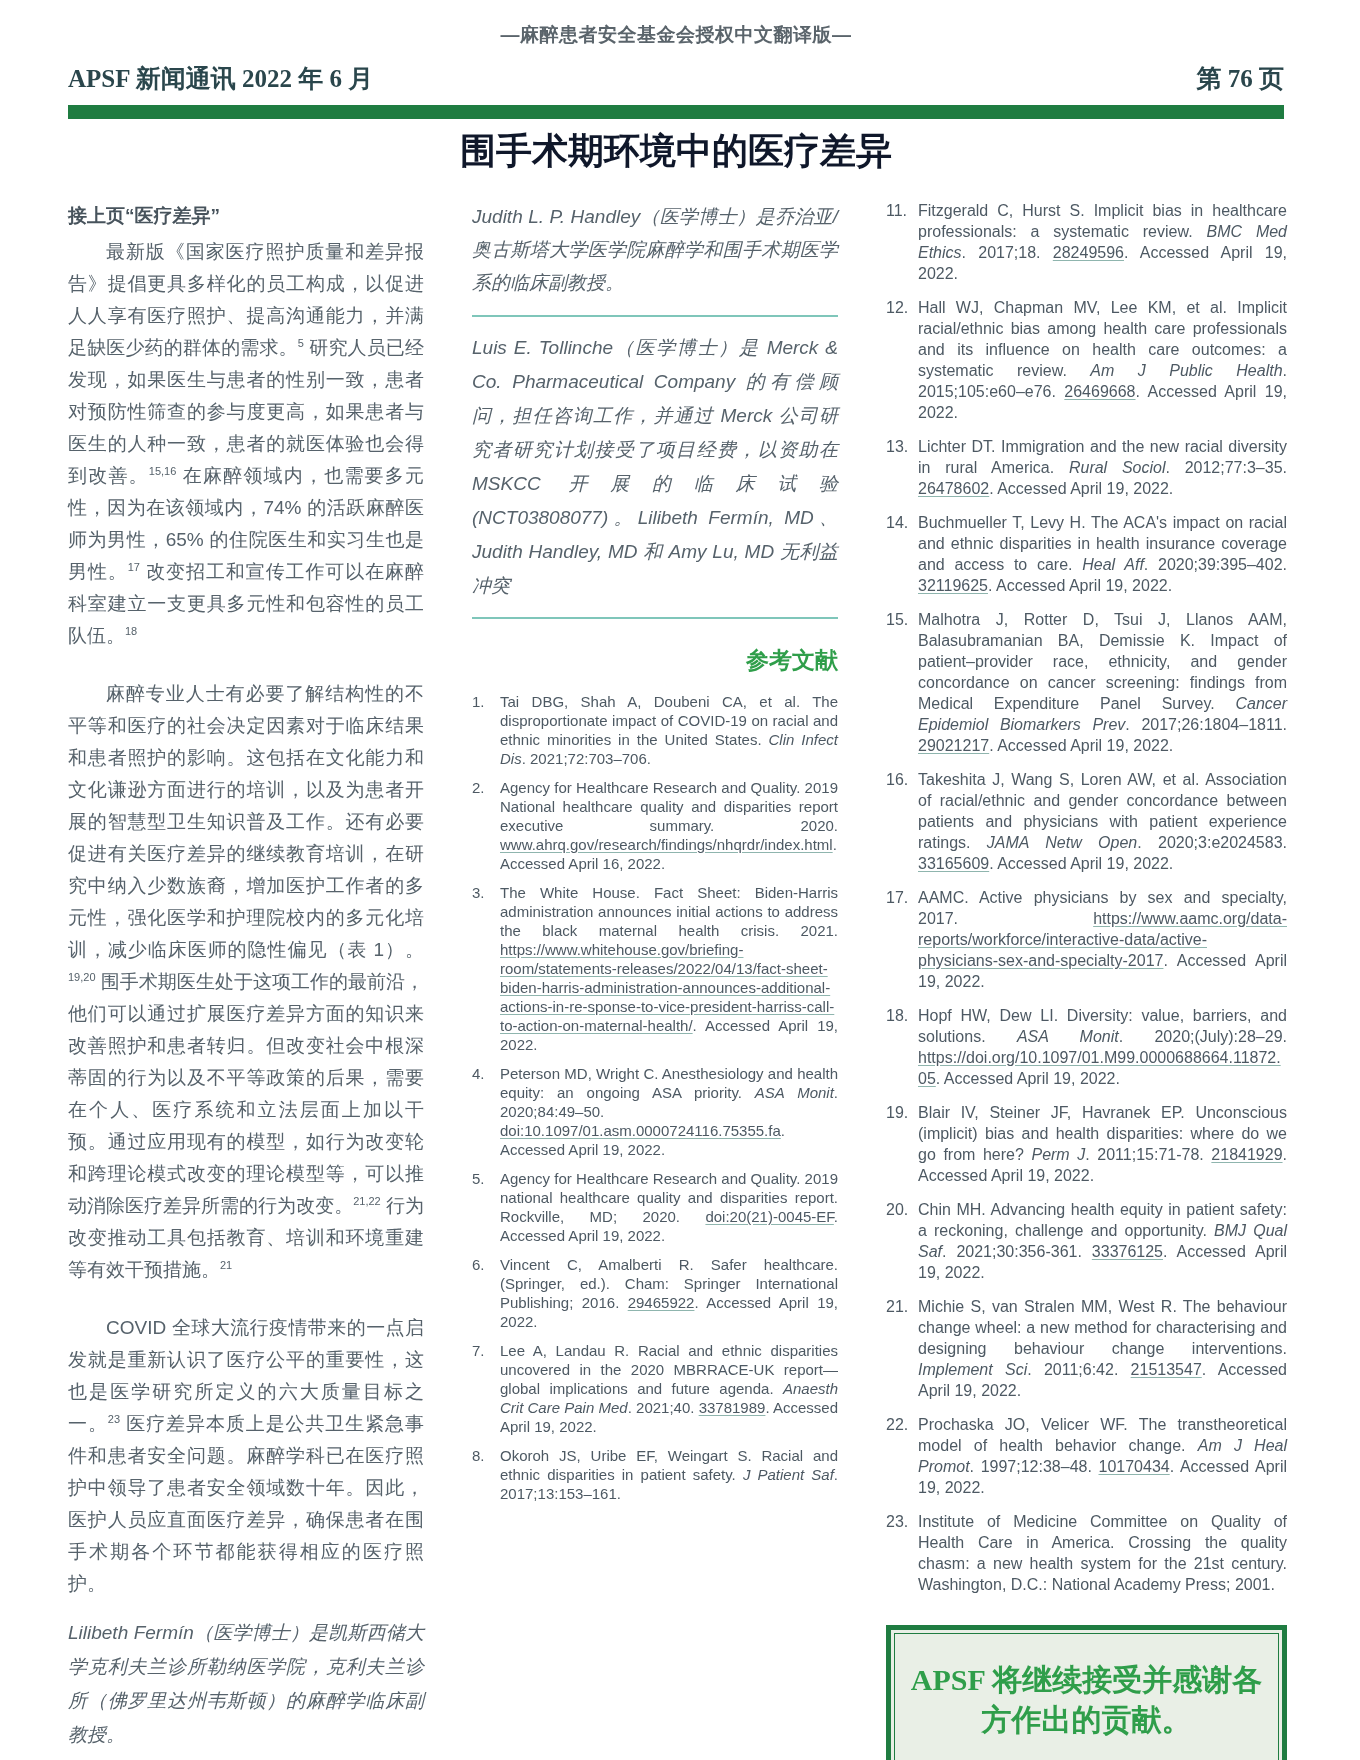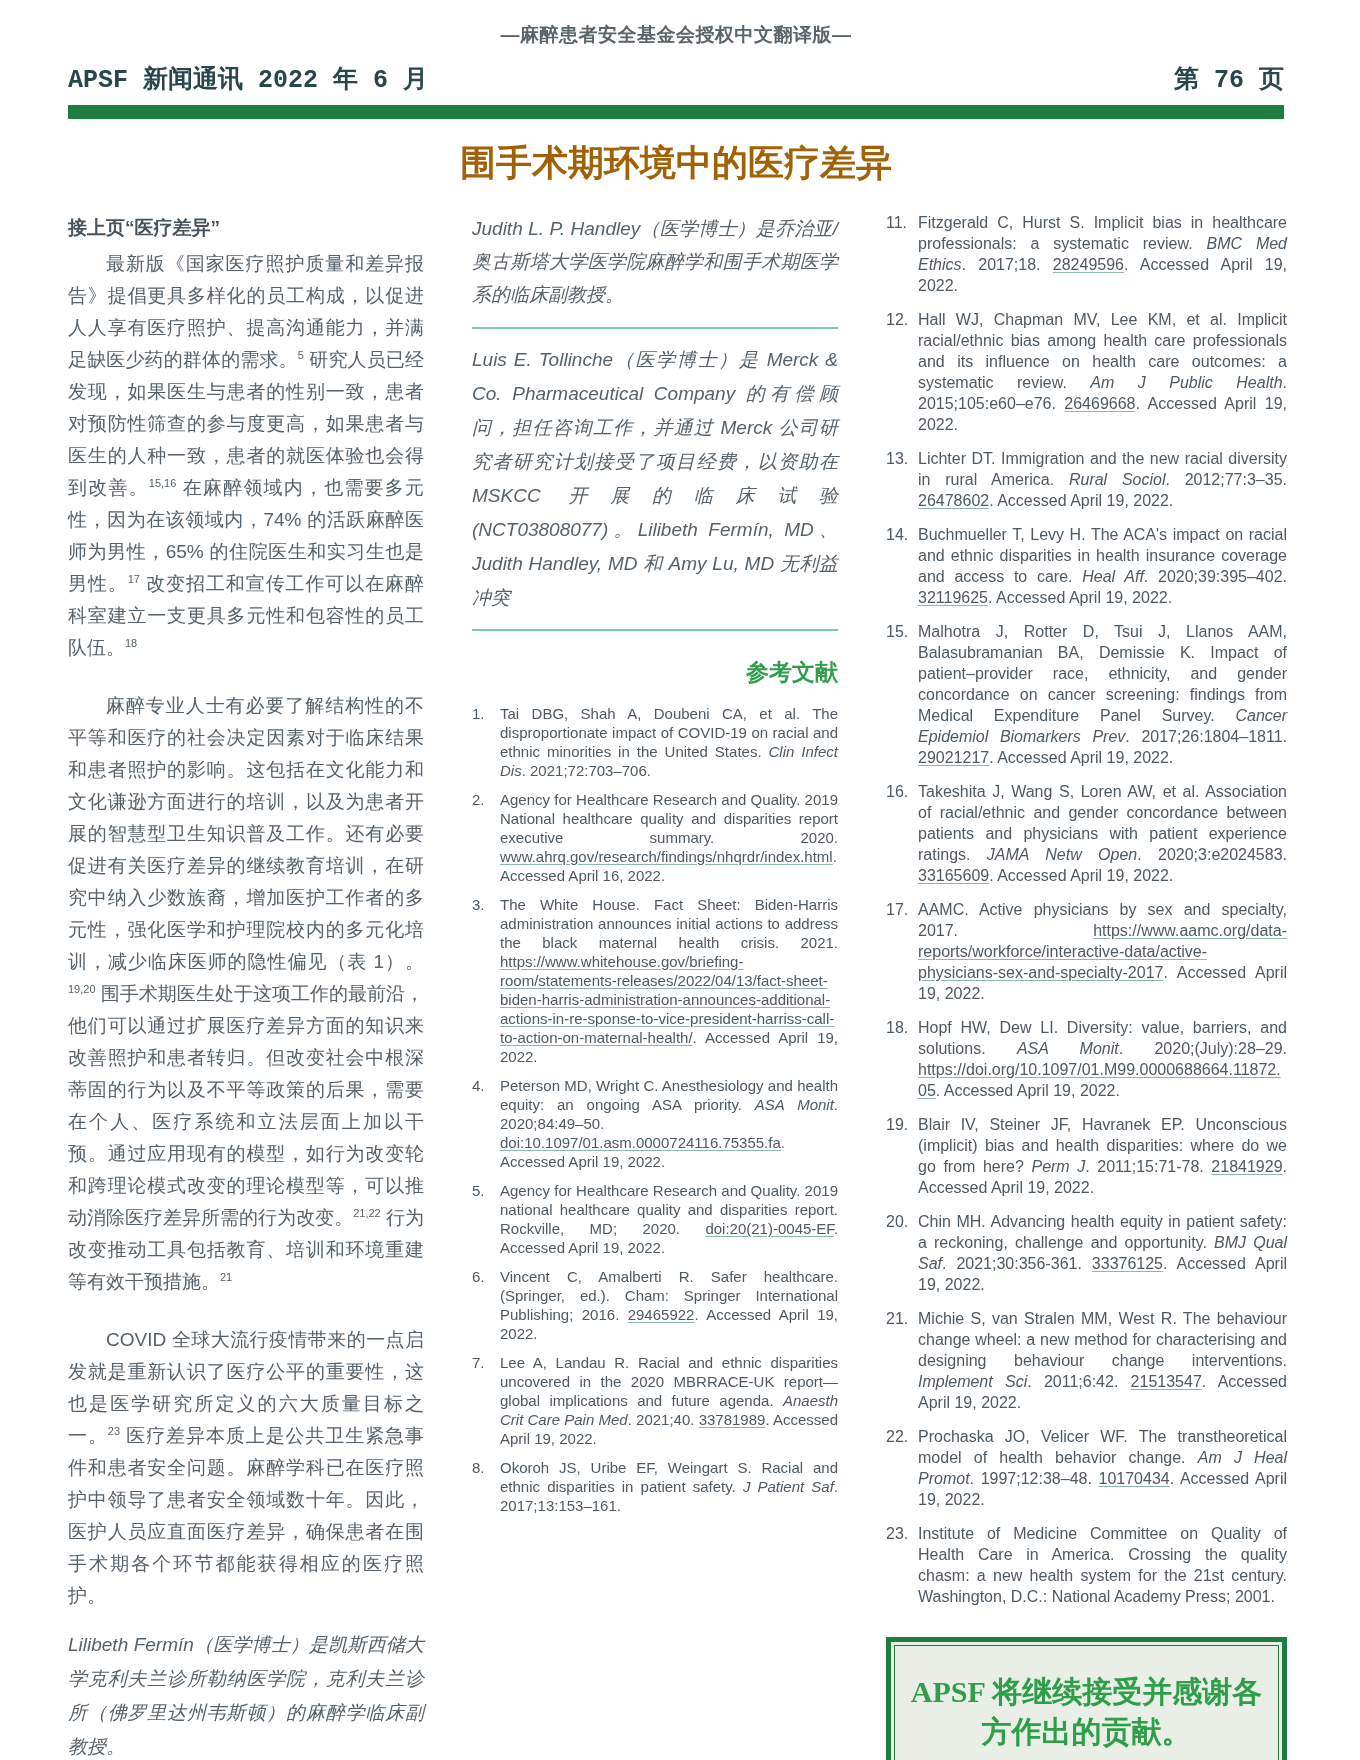--- a/index.html
+++ b/index.html
@@ -2,24 +2,24 @@
 <html><head>
 <meta charset="utf-8">
 <style>
   html,body{margin:0;padding:0;background:#ffffff;}
   #page{position:relative;width:1352px;height:1760px;background:#ffffff;overflow:hidden;
         font-family:"Liberation Sans", sans-serif;color:#56626b;}
 
   
   .tagline{padding-top:22px;text-align:center;font-size:19px;font-weight:600;color:#5a646b;letter-spacing:.5px;}
   .masthead{display:flex;justify-content:space-between;align-items:baseline;
-            margin:14px 68px 0 68px;font-family:Liberation Mono, monospace;
+            margin:14px 68px 0 68px;font-family:Liberation Serif, serif;
             font-weight:bold;font-size:25px;color:#2a464c;}
   .green-bar{height:14px;background:#1f7c41;margin:10px 68px 0 68px;}
-  .page-title{margin-top:20px;text-align:center;font-size:36px;font-weight:bold;color:#a16207;}
+  .page-title{margin-top:8px;text-align:center;font-size:36px;font-weight:bold;color:#0f172a;}
 
   
   .columns{display:flex;gap:48px;padding:0 65px 0 68px;margin-top:24px;}
   .col-left{width:356px;flex:0 0 auto;}
   .col-mid{width:366px;flex:0 0 auto;}
   .col-right{flex:1 1 auto;min-width:0;}
 
   
   .lead-label{font-size:19px;font-weight:bold;color:#47535c;line-height:32px;margin:0 0 4px 0;}
   .zh-par{font-size:19px;line-height:32px;text-align:justify;margin:0;text-indent:2em;}

